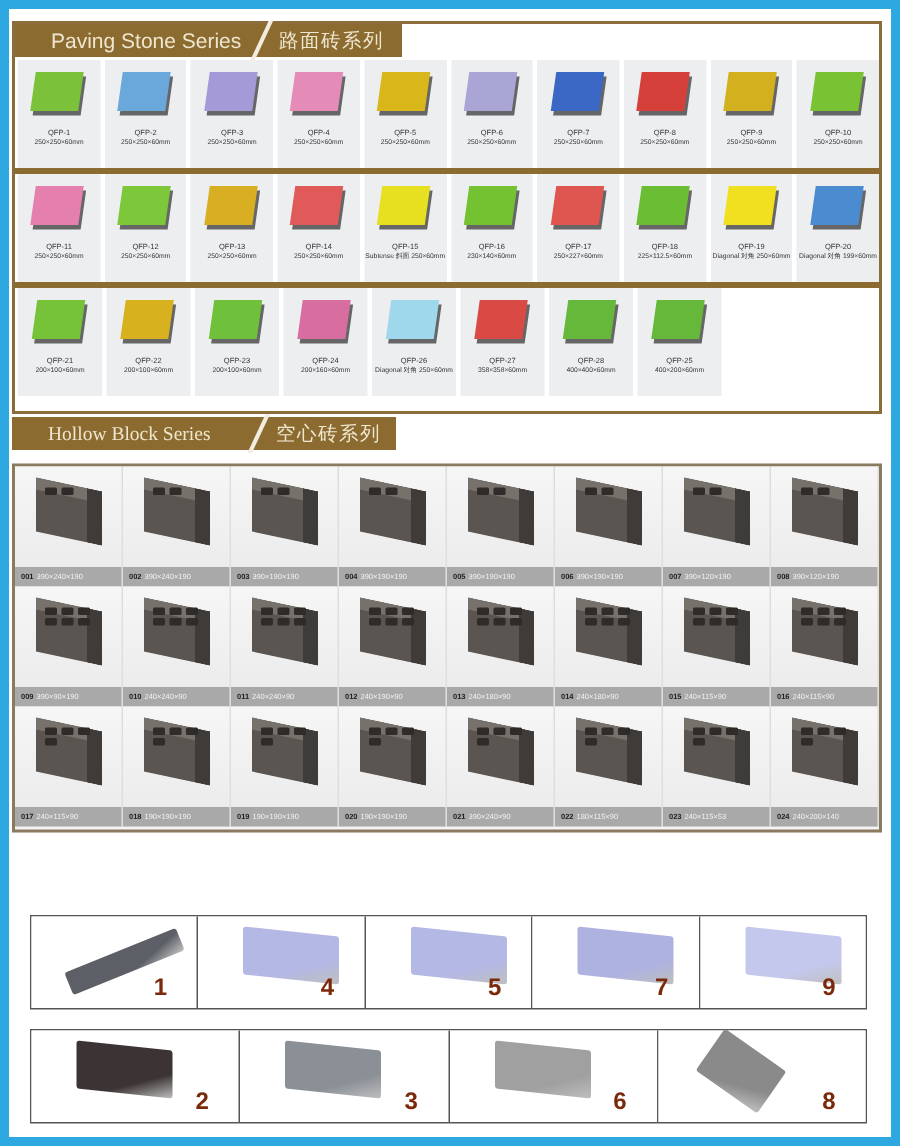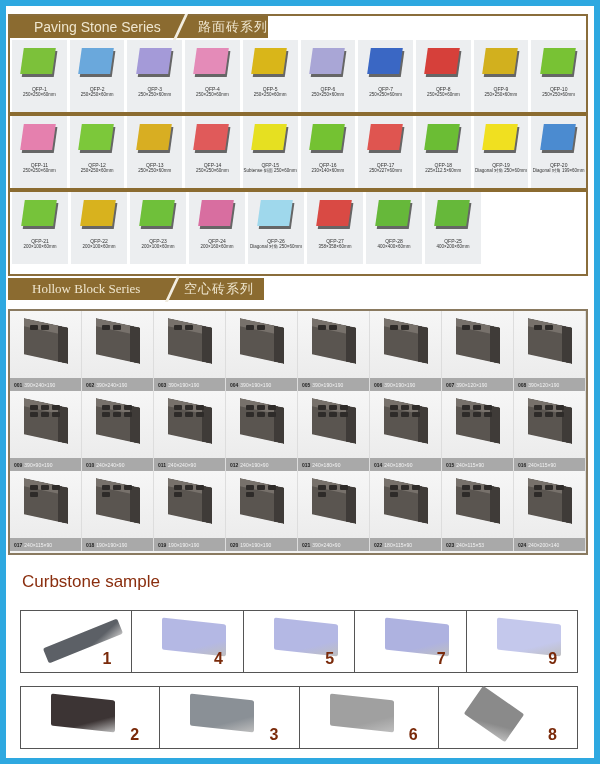--- a/index.html
+++ b/index.html
@@ -7,21 +7,21 @@
   body { background: #2ea8e0; font-family: "Liberation Sans", sans-serif; position: relative; }
   .page { position: absolute; left: 6px; top: 6px; width: 588px; height: 752px; background: #ffffff; }
 
   
   .pav-frame { position: absolute; left: 2px; top: 8px; width: 580px; height: 262px; border: 2px solid #8a6d3b; background: #fff; }
   .banner { position: absolute; height: 22px; background: #8b6b30; display: flex; align-items: center; color: #efe6cf; }
   .banner .en { padding-left: 24px; font-size: 14px; width: 130px; white-space: nowrap; }
   .banner .slash { width: 16px; height: 22px; position: relative; margin-left: 26px; }
   .banner .slash::after { content: ""; position: absolute; left: 7px; top: -2px; width: 3px; height: 26px; background: #f2ede0; transform: skewX(-25deg); }
   .banner .cn { font-size: 13px; margin-left: 4px; letter-spacing: 1px; }
-  .pav-banner { left: 0; top: 0; width: 258px; justify-content: space-between; }
+  .pav-banner { left: 0; top: 0; width: 258px; }
   .pav-row { position: absolute; left: 0; width: 576px; height: 72px; display: flex; gap: 3px; padding-left: 2px; }
   .pav-row.sep { border-top: 4px solid #8b6b30; }
   .tile { width: 56px; height: 72px; background: #eceef0; position: relative; display: flex; flex-direction: column; align-items: center; }
   .tile .shape { margin-top: 8px; width: 38px; height: 32px; position: relative; }
   .tile .shape .top { position: absolute; left: 2px; top: 0; width: 32px; height: 26px; transform: skewX(-8deg); box-shadow: 2px 3px 0 #666; }
   .tile .code { font-size: 5px; color: #333; margin-top: 6px; line-height: 1.2; text-align: center; }
   .tile .size { font-size: 4.5px; color: #333; text-align: center; line-height: 1.2; }
 
   
   .hb-banner { left: 2px; top: 272px; width: 256px; }
@@ -529,21 +529,20 @@
           <div class="hole" style="left:42px;top:14px"></div>
           <div class="hole" style="left:20px;top:21px"></div>
           <div class="cap">
             <b>024</b>
             <span>240×200×140</span>
           </div>
         </div>
       </div>
     </div>
 
-  <div class="curb-title">Curbstone sample</div>
   <div id="curb-rows">
       <div class="curb-grid" style="top: 604px;">
         <div class="curb-cell">
           <div class="stone" style="background: linear-gradient(160deg, rgb(92, 96, 102) 0%, rgb(92, 96, 102) 70%, rgba(0, 0, 0, 0.25) 100%); transform: rotate(-22deg); height: 16px; top: 22px; width: 80px; left: 22px;"></div>
           <div class="num">1</div>
         </div>
         <div class="curb-cell">
           <div class="stone" style="background: linear-gradient(160deg, rgb(180, 184, 228) 0%, rgb(180, 184, 228) 70%, rgba(0, 0, 0, 0.25) 100%); transform: skewY(6deg);"></div>
           <div class="num">4</div>
         </div>

